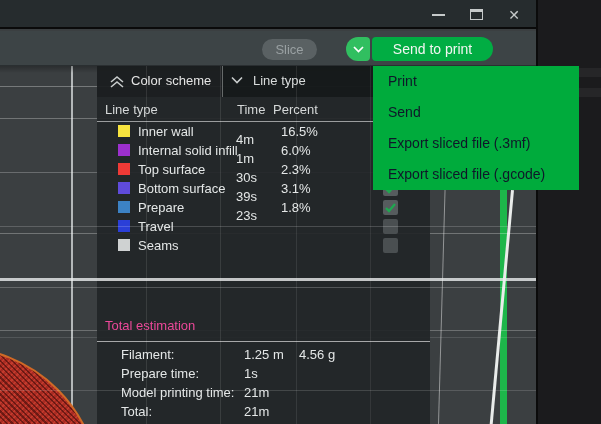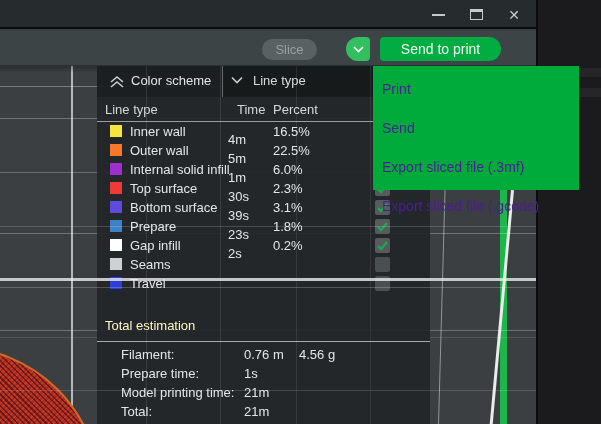--- a/index.html
+++ b/index.html
@@ -17,21 +17,21 @@
   .ic-restore{width:13px;height:11px;border:1.5px solid #C6CACA;border-top-width:3px;}
   .ic-close{color:#C6CACA;font-size:14px;line-height:14px;}
 
   
   .toolbar{position:absolute;left:0;top:31px;width:536px;height:35px;background:#3D4446;
            border-bottom:1px solid #2A2F31;z-index:6;}
   .slice-btn{position:absolute;left:262px;top:8px;width:55px;height:21px;border-radius:11px;
              background:#5A6163;color:#99A0A2;font-size:13px;display:flex;align-items:center;justify-content:center;}
   .dd-btn{position:absolute;left:346px;top:6px;width:24px;height:24px;border-radius:12px 4px 4px 12px;
           background:#31BF60;display:flex;align-items:center;justify-content:center;}
-  .send-btn{position:absolute;left:380px;top:6px;width:121px;height:24px;border-radius:4px 12px 12px 4px;
+  .send-btn{position:absolute;left:372px;top:6px;width:121px;height:24px;border-radius:4px 12px 12px 4px;
             background:#01AD43;color:#F2F6F2;font-size:14px;display:flex;align-items:center;justify-content:center;}
 
   
   .sidebar{position:absolute;left:536px;top:0;width:65px;height:424px;background:#1B1B1D;
            border-left:2px solid #0b0b0b;z-index:5;}
   .sidebar .row-hint{position:absolute;left:2px;right:0;height:9px;background:rgba(255,255,255,0.05);}
 
   
   .vp{position:absolute;z-index:1;}
   .z3{z-index:3;}
@@ -55,43 +55,43 @@
   .head-label{position:absolute;left:34px;top:7px;color:#e5e5e5;}
   .scheme-combo{position:absolute;left:125px;top:0;right:0;height:31px;background:rgba(16,19,21,0.45);
                 border-left:1px solid rgba(200,205,205,0.45);}
   .scheme-combo .chev{position:absolute;left:8px;top:10px;}
   .scheme-combo .val{position:absolute;left:30px;top:7px;color:#D9DCDC;}
 
   .cols-head{position:relative;height:25px;border-bottom:1px solid rgba(255,255,255,0.55);}
   .cols-head span{position:absolute;top:5px;color:#D5D8D8;}
   .c-line{left:8px;} .c-time{left:140px;} .c-pct{left:176px;text-align:right;}
 
-  .rows{position:absolute;left:0;top:56px;right:0;}
+  .rows{position:absolute;left:8px;top:56px;right:0;}
   .lrow{position:relative;height:19px;}
   .swatch{position:absolute;left:13px;top:3px;width:12px;height:12px;}
   .lrow .lbl{position:absolute;left:33px;top:2px;}
   .lrow .tim{position:absolute;left:131px;top:2px;margin-top:8px;}
   .lrow .pct{position:absolute;left:176px;top:2px;}
   .cb{position:absolute;left:278px;top:2px;width:15px;height:15px;border-radius:2px;}
   .cb.checked{background:#565C5E;}
   .cb.unchecked{background:#4A4F51;}
   .cb svg{display:none;position:absolute;left:1px;top:1px;}
   .cb.checked svg{display:block;}
 
-  .total-title{position:absolute;left:8px;top:252px;color:#fef9c3;}
+  .total-title{position:absolute;left:8px;top:252px;color:#ec4899;}
   .total-sep{position:absolute;left:0;right:0;top:275px;height:1px;background:rgba(255,255,255,0.6);}
   .est{position:absolute;left:0;right:0;top:279px;margin-left:16px;}
   .erow{position:relative;height:19px;}
   .erow .el{position:absolute;left:8px;top:2px;}
   .erow .v1{position:absolute;left:131px;top:2px;}
   .erow .v2{position:absolute;left:186px;top:2px;}
 
   
   .menu{position:absolute;left:373px;top:66px;width:206px;height:124px;background:#00AB3C;z-index:7;}
-  .menu-item{height:31px;line-height:31px;padding-left:9px;color:#4c1d95;font-size:14px;white-space:nowrap;margin-top:8px;}
+  .menu-item{height:31px;line-height:31px;padding-left:15px;color:#0f172a;font-size:14px;white-space:nowrap;}
 </style>
 </head>
 <body>
 
 <div id="app">
 
   <div class="topshadow"></div>
   <div class="vline" style="left:71px;width:1.5px;background:rgba(222,226,226,0.75);"></div>
   <div class="vline" style="left:448px;background:rgba(255,255,255,0.45);transform:rotate(1.6deg);transform-origin:top left;"></div>
   <div class="vline z3" style="left:146px;background:rgba(255,255,255,0.10);"></div>
@@ -142,31 +142,20 @@
         <span class="lbl">Inner wall</span>
         <span class="tim">4m</span>
         <span class="pct">16.5%</span>
         <span class="cb checked">
             <svg width="13" height="13" viewBox="0 0 13 13">
               <polyline points="2,7 5,10 11,3" fill="none" stroke="#1FA750" stroke-width="2.4"></polyline>
             </svg>
           </span>
       </div>
       <div class="lrow">
-        <span class="swatch" style="background: rgb(247, 119, 43);"></span>
-        <span class="lbl">Outer wall</span>
-        <span class="tim">5m</span>
-        <span class="pct">22.5%</span>
-        <span class="cb checked">
-            <svg width="13" height="13" viewBox="0 0 13 13">
-              <polyline points="2,7 5,10 11,3" fill="none" stroke="#1FA750" stroke-width="2.4"></polyline>
-            </svg>
-          </span>
-      </div>
-      <div class="lrow">
         <span class="swatch" style="background: rgb(156, 48, 206);"></span>
         <span class="lbl">Internal solid infill</span>
         <span class="tim">1m</span>
         <span class="pct">6.0%</span>
         <span class="cb checked">
             <svg width="13" height="13" viewBox="0 0 13 13">
               <polyline points="2,7 5,10 11,3" fill="none" stroke="#1FA750" stroke-width="2.4"></polyline>
             </svg>
           </span>
       </div>
@@ -197,52 +186,41 @@
         <span class="lbl">Prepare</span>
         <span class="tim">23s</span>
         <span class="pct">1.8%</span>
         <span class="cb checked">
             <svg width="13" height="13" viewBox="0 0 13 13">
               <polyline points="2,7 5,10 11,3" fill="none" stroke="#1FA750" stroke-width="2.4"></polyline>
             </svg>
           </span>
       </div>
       <div class="lrow">
-        <span class="swatch" style="background: rgb(255, 255, 255);"></span>
-        <span class="lbl">Gap infill</span>
-        <span class="tim">2s</span>
-        <span class="pct">0.2%</span>
-        <span class="cb checked">
-            <svg width="13" height="13" viewBox="0 0 13 13">
-              <polyline points="2,7 5,10 11,3" fill="none" stroke="#1FA750" stroke-width="2.4"></polyline>
-            </svg>
-          </span>
+        <span class="swatch" style="background: rgb(43, 63, 216);"></span>
+        <span class="lbl">Travel</span>
+        <span class="tim"></span>
+        <span class="pct"></span>
+        <span class="cb unchecked"></span>
       </div>
       <div class="lrow">
         <span class="swatch" style="background: rgb(207, 210, 210);"></span>
         <span class="lbl">Seams</span>
         <span class="tim"></span>
         <span class="pct"></span>
         <span class="cb unchecked"></span>
       </div>
-      <div class="lrow">
-        <span class="swatch" style="background: rgb(43, 63, 216);"></span>
-        <span class="lbl">Travel</span>
-        <span class="tim"></span>
-        <span class="pct"></span>
-        <span class="cb unchecked"></span>
-      </div>
     </div>
 
     <div class="total-title">Total estimation</div>
     <div class="total-sep"></div>
     <div class="est">
       <div class="erow">
         <span class="el">Filament:</span>
-        <span class="v1">0.76 m</span>
+        <span class="v1">1.25 m</span>
         <span class="v2">4.56 g</span>
       </div>
       <div class="erow">
         <span class="el">Prepare time:</span>
         <span class="v1">1s</span>
         <span class="v2"></span>
       </div>
       <div class="erow">
         <span class="el">Model printing time:</span>
         <span class="v1">21m</span>

